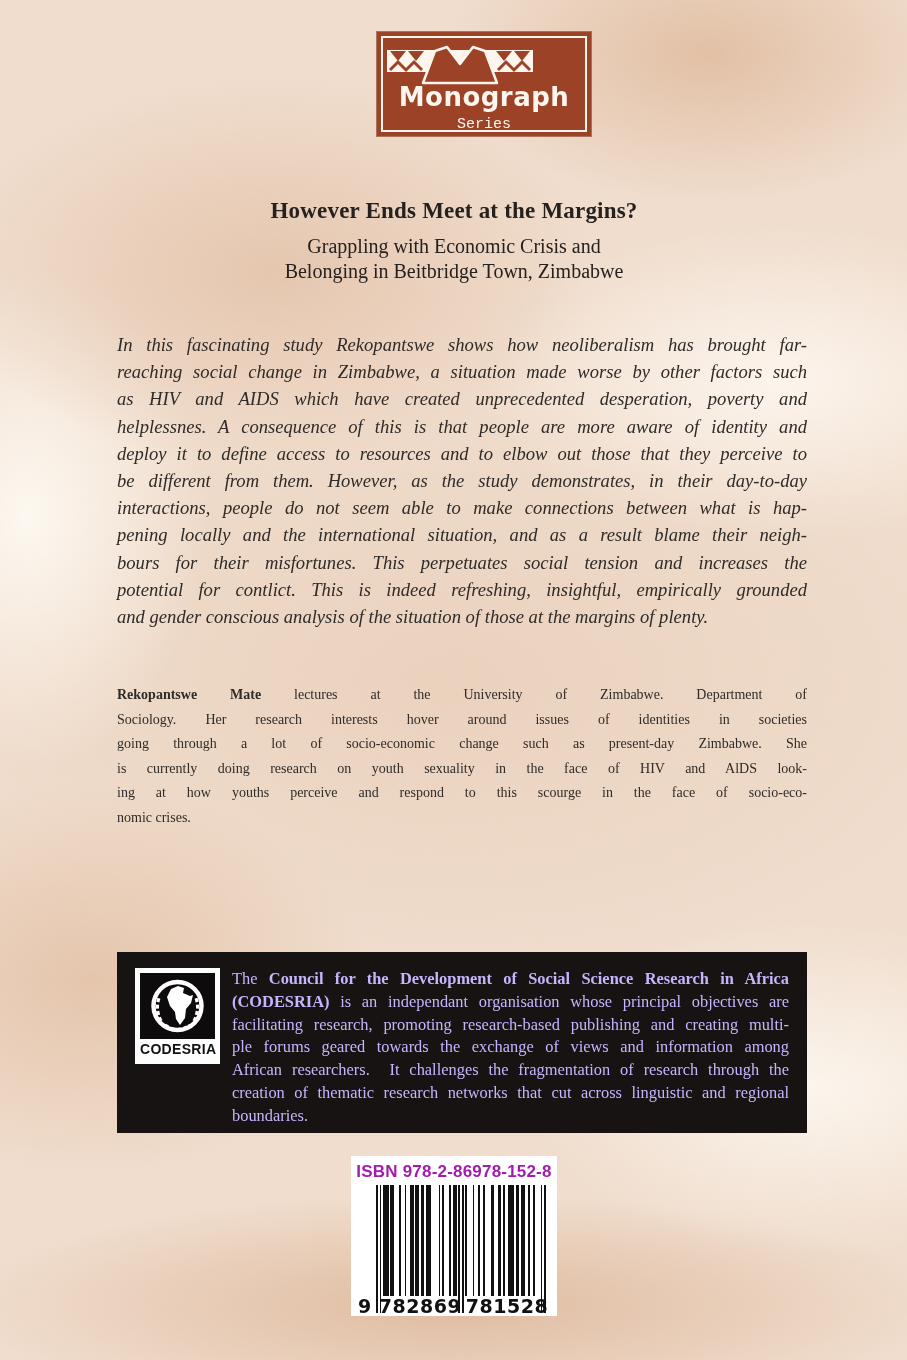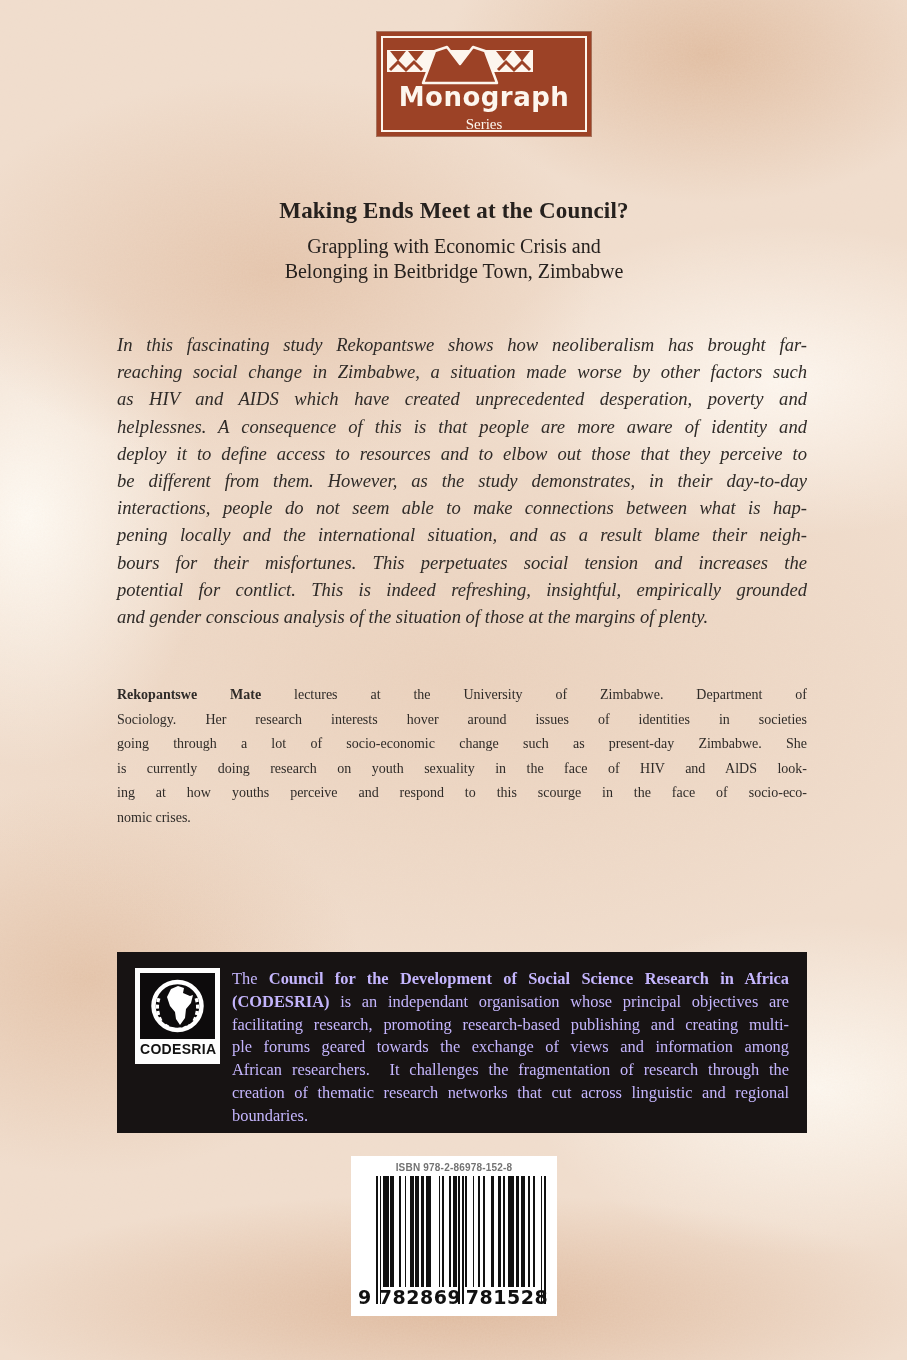--- a/index.html
+++ b/index.html
@@ -22,21 +22,21 @@
 
   
   .badge{position:absolute;left:377px;top:32px;width:166px;height:104px;background:#9c4226;
          box-shadow:0 0 0 1px rgba(122,48,24,.6);padding-left:48px;}
   .badge .inner-border{position:absolute;inset:4px;border:2px solid #fdf6ee;pointer-events:none;}
   .badge svg{position:absolute;left:0;top:7px;width:166px;height:46px;}
   .badge .mono-title{position:absolute;left:0;top:50px;width:100%;text-align:center;
     font-family:"DejaVu Sans","Liberation Sans",sans-serif;font-weight:bold;font-size:26px;
     color:#fdf6ee;letter-spacing:.5px;}
   .badge .mono-series{position:absolute;left:0;top:84px;width:100%;text-align:center;
-    font-family:Liberation Serif, serif;font-size:15px;color:#fdf6ee;}
+    font-family:Liberation Mono, monospace;font-size:15px;color:#fdf6ee;}
 
   
   .title-block{position:absolute;left:109px;top:198px;width:690px;text-align:center;color:#26211e;}
   .title-block h1{margin:0 0 10px 0;font-size:23px;line-height:26px;font-weight:bold;letter-spacing:.2px;}
   .title-block .subtitle{font-size:20px;line-height:25px;}
 
   
   .jline{text-align:justify;text-align-last:justify;white-space:normal;}
   .jline.last{text-align-last:left;}
   .synopsis{position:absolute;left:117px;top:331px;width:690px;font-size:18.6px;}
@@ -52,21 +52,21 @@
   .codesria-label{font-family:"Liberation Sans","DejaVu Sans",sans-serif;font-weight:bold;
     font-size:14px;color:#111;text-align:center;letter-spacing:.3px;padding-top:2px;}
   .publisher-text{flex:1;margin-left:12px;color:#c4b5fd;font-size:16.4px;}
   .publisher-text .jline{line-height:22.8px;}
   .publisher-text b{font-weight:bold;}
 
   
   .isbn-box{position:absolute;left:351px;top:1156px;width:206px;height:160px;background:#fff;
     box-sizing:border-box;padding-top:6px;}
   .isbn-label{font-family:"Liberation Sans","DejaVu Sans",sans-serif;font-weight:bold;
-    font-size:10px;color:#737373;text-align:center;letter-spacing:.2px;}
+    font-size:17px;color:#a21caf;text-align:center;letter-spacing:.2px;}
   .barcode-wrap{position:relative;width:196px;height:130px;margin:3px auto 0 auto;}
   .barcode-wrap svg{position:absolute;left:20px;top:0;width:170px;height:128px;}
   .bc-digit{position:absolute;font-family:"DejaVu Sans","Liberation Sans",sans-serif;
     font-weight:bold;font-size:19px;color:#111;bottom:-2px;}
   .bc-digit.d9{left:2px;}
   .bc-digit.g1{left:64px;transform:translateX(-50%);letter-spacing:.5px;}
   .bc-digit.g2{left:151px;transform:translateX(-50%);letter-spacing:.5px;}
 </style>
 </head>
 <body>
@@ -91,21 +91,21 @@
       <path d="M137 12 L153 12 L145 22 Z" fill="#9c4226"></path>
       <path d="M121 31 L129 23 L137 31 L145 23 L153 31" fill="none" stroke="#9c4226" stroke-width="3"></path>
       <path d="M46 44 L58 12 L70 8 L83 25 L96 8 L108 12 L120 44 Z" fill="#9c4226" stroke="#fdf6ee" stroke-width="2.5" stroke-linejoin="round"></path>
     </svg>
     <div class="inner-border"></div>
     <div class="mono-title">Monograph</div>
     <div class="mono-series">Series</div>
   </div>
 
   <div class="title-block">
-    <h1>Making Ends Meet at the Council?</h1>
+    <h1>However Ends Meet at the Margins?</h1>
     <div class="subtitle">Grappling with Economic Crisis and</div>
     <div class="subtitle">Belonging in Beitbridge Town, Zimbabwe</div>
   </div>
 
   <div class="synopsis">
       <div class="jline"><span>In this fascinating study Rekopantswe shows how neoliberalism has brought far-</span></div>
       <div class="jline"><span>reaching social change in Zimbabwe, a situation made worse by other factors such</span></div>
       <div class="jline"><span>as HIV and AIDS which have created unprecedented desperation, poverty and</span></div>
       <div class="jline"><span>helplessnes. A consequence of this is that people are more aware of identity and</span></div>
       <div class="jline"><span>deploy it to define access to resources and to elbow out those that they perceive to</span></div>

